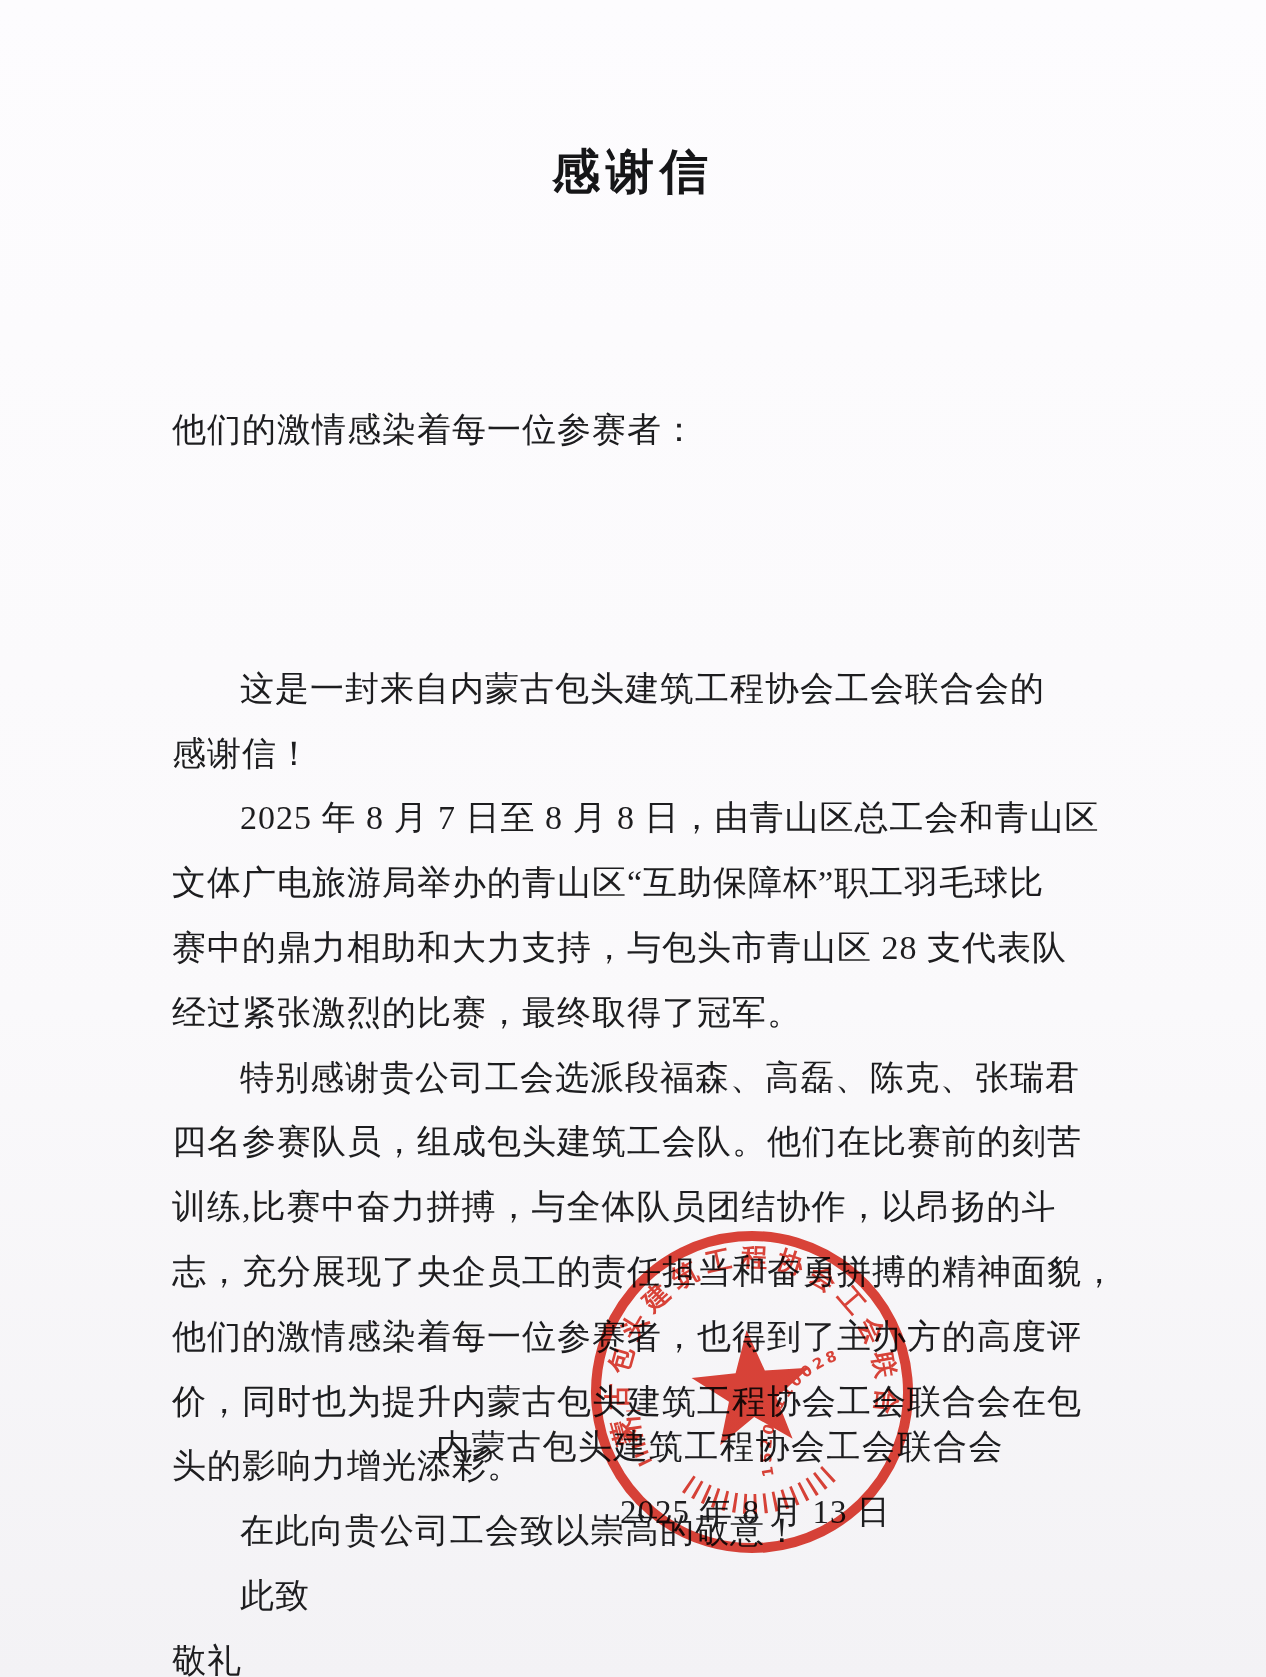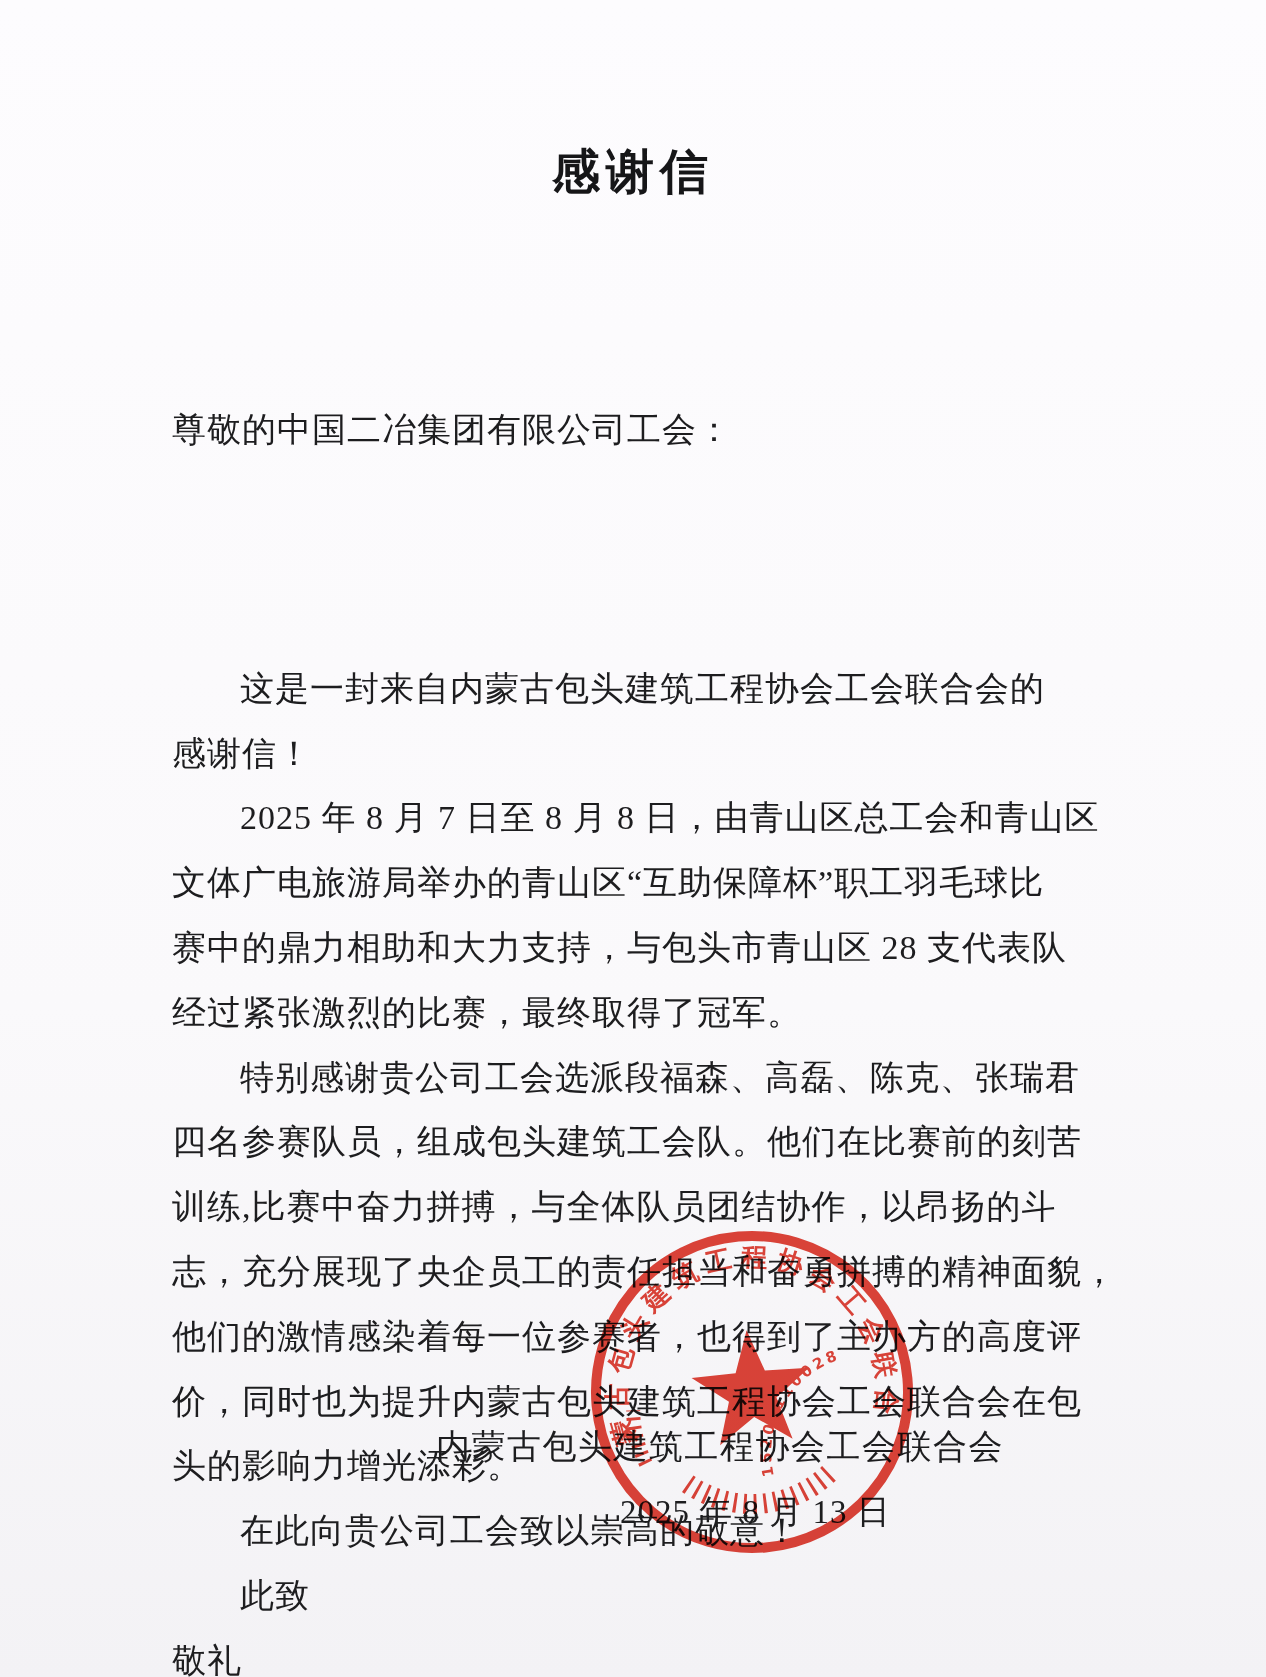--- a/index.html
+++ b/index.html
@@ -83,21 +83,21 @@
   }
 </style>
 </head>
 <body>
 
 <div class="page">
 
   <h1 class="title">感谢信</h1>
 
   <div class="body">
-    <div class="line">尊敬的中国二冶集团有限公司工会：</div>
+    <div class="line">他们的激情感染着每一位参赛者：</div>
     
   <div class="line indent">这是一封来自内蒙古包头建筑工程协会工会联合会的</div><div class="line">感谢信！</div><div class="line indent">2025 年 8 月 7 日至 8 月 8 日，由青山区总工会和青山区</div><div class="line">文体广电旅游局举办的青山区“互助保障杯”职工羽毛球比</div><div class="line">赛中的鼎力相助和大力支持，与包头市青山区 28 支代表队</div><div class="line">经过紧张激烈的比赛，最终取得了冠军。</div><div class="line indent">特别感谢贵公司工会选派段福森、高磊、陈克、张瑞君</div><div class="line">四名参赛队员，组成包头建筑工会队。他们在比赛前的刻苦</div><div class="line">训练,比赛中奋力拼搏，与全体队员团结协作，以昂扬的斗</div><div class="line">志，充分展现了央企员工的责任担当和奋勇拼搏的精神面貌，</div><div class="line">他们的激情感染着每一位参赛者，也得到了主办方的高度评</div><div class="line">价，同时也为提升内蒙古包头建筑工程协会工会联合会在包</div><div class="line">头的影响力增光添彩。</div><div class="line indent">在此向贵公司工会致以崇高的敬意！</div><div class="line indent">此致</div><div class="line">敬礼</div></div>
 
   <div class="signature">内蒙古包头建筑工程协会工会联合会</div>
   <div class="date">2025 年 8 月 13 日</div>
 
   <div class="seal">
     <svg width="340" height="340" viewBox="0 0 340 340" xmlns="http://www.w3.org/2000/svg">
       <defs>
         <path id="sealArcTop" d="M 48.3 202.6 A 126 126 0 1 1 291.7 202.6" fill="none"></path>

